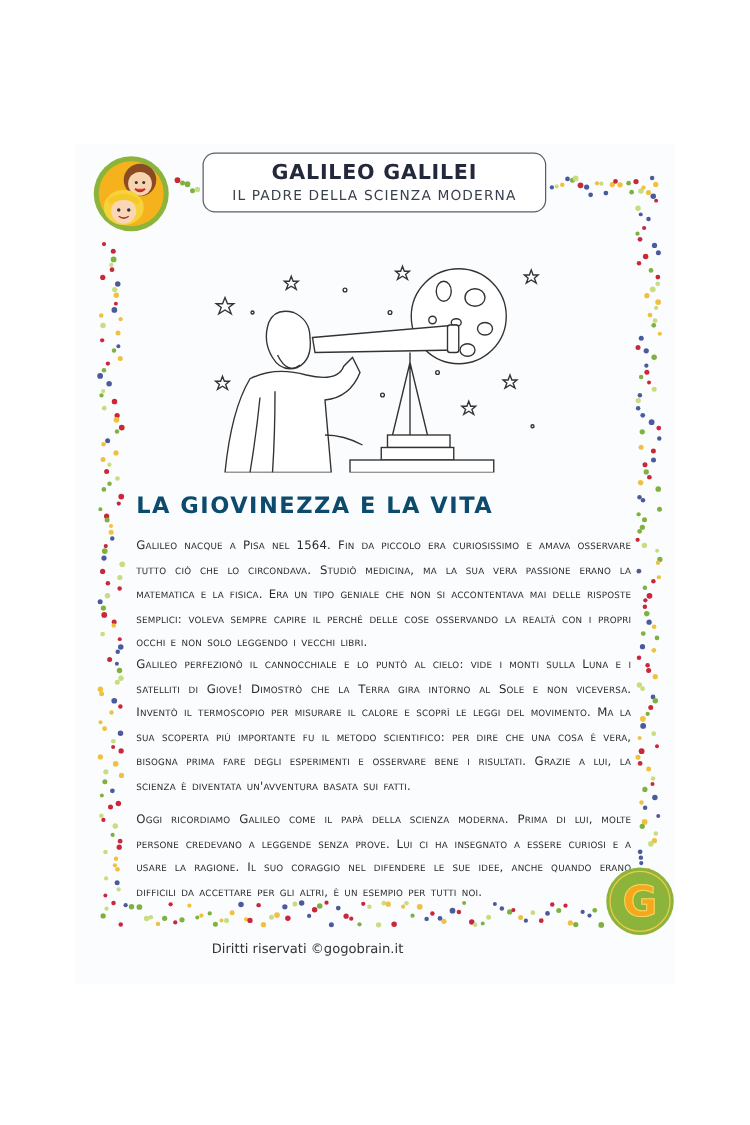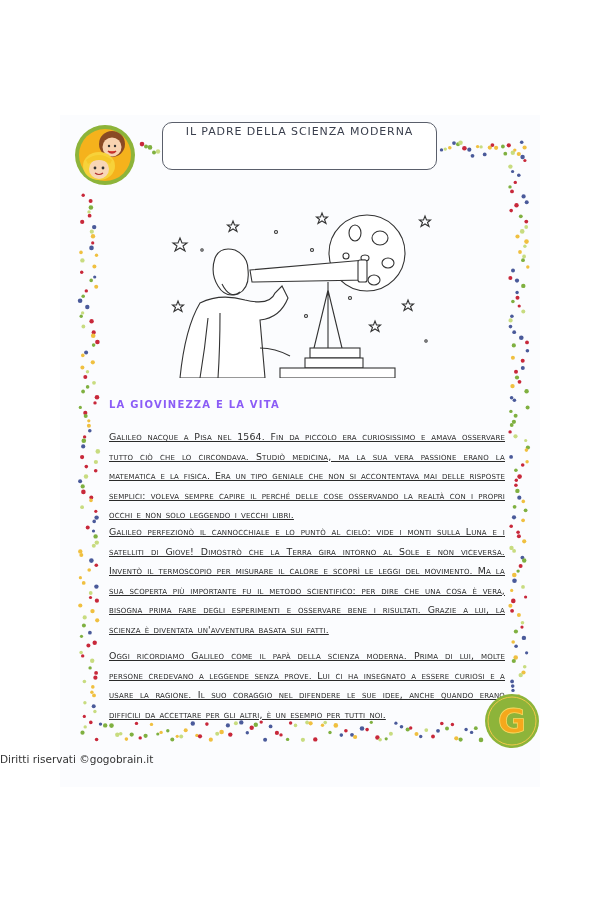--- a/index.html
+++ b/index.html
@@ -25,34 +25,34 @@
       margin-top: 5px; line-height: 20px;
     }
     .header-subtitle {
       font-family: "DejaVu Sans", sans-serif; font-size: 11px; color: #3a3f4d;
       letter-spacing: 0.9px; margin-top: 3px; line-height: 12px;
     }
     .illustration { position: absolute; left: 160px; top: 208px; width: 285px; height: 170px; }
     .section { position: absolute; left: 109px; width: 396px; }
     .section h2 {
       margin: 0; font-family: "DejaVu Sans", sans-serif; font-weight: bold;
-      font-size: 10px; color: #8b5cf6; letter-spacing: 1.2px; line-height: 16px;
+      font-size: 18px; color: #0c4a6e; letter-spacing: 1.2px; line-height: 16px;
     }
     .section p {
       margin: 14px 0 0 0; font-family: "DejaVu Sans", sans-serif;
       font-variant: small-caps; text-transform: none;
       font-size: 9.4px; color: #2b2b2b; line-height: 19.5px;
-      text-align: justify; letter-spacing: 0.15px; word-spacing: 1px; text-decoration: underline;
+      text-align: justify; letter-spacing: 0.15px; word-spacing: 1px;
     }
     .s1 { top: 397px; }
     .s2 { top: 508px; }
     .s3 { top: 632px; }
     .g-logo { position: absolute; left: 484px; top: 693px; width: 56px; height: 56px; }
     .footer {
-      position: absolute; left: 0; width: 492px; top: 753px; 
+      position: absolute; left: 0; width: 492px; top: 753px; text-align: center;
       font-family: "DejaVu Sans", sans-serif; font-size: 10.5px; color: #333;
     }
   </style>
 </head>
 <body>
 
 <div class="sheet"></div>
 
 <svg class="dots" id="dotframe" viewBox="0 0 600 900">
     <circle cx="441.5" cy="149.9" r="1.7" fill="#4a5a9a"></circle>
@@ -390,20 +390,21 @@
   <path d="M36 29 Q40 33 44 29" stroke="#c0302a" stroke-width="1.5" fill="#e04a3a"></path>
   <ellipse cx="27" cy="44" rx="16" ry="14" fill="#f7d23a"></ellipse>
   <circle cx="27" cy="47" r="10" fill="#f8d6b6"></circle>
   <circle cx="23" cy="46" r="1.4" fill="#333"></circle>
     <circle cx="31" cy="46" r="1.4" fill="#333"></circle>
   <path d="M23 51 Q27 54 31 51" stroke="#b03030" stroke-width="1.2" fill="none"></path>
   <path d="M14 38 Q27 28 40 38 L38 42 Q27 34 16 42 Z" fill="#f5c82a"></path>
 </svg>
 
 <div class="header-box">
+  <div class="header-title">GALILEO GALILEI</div>
   <div class="header-subtitle">IL PADRE DELLA SCIENZA MODERNA</div>
 </div>
 
 <svg class="illustration" viewBox="0 0 285 170" fill="none" stroke="#333" stroke-width="1.1">
 
   <circle cx="207" cy="45" r="38" fill="#fff"></circle>
   <ellipse cx="195" cy="25" rx="6" ry="8"></ellipse>
     <ellipse cx="220" cy="30" rx="8" ry="7"></ellipse>
   <ellipse cx="228" cy="55" rx="6" ry="5"></ellipse>
     <ellipse cx="205" cy="50" rx="4" ry="3"></ellipse>

